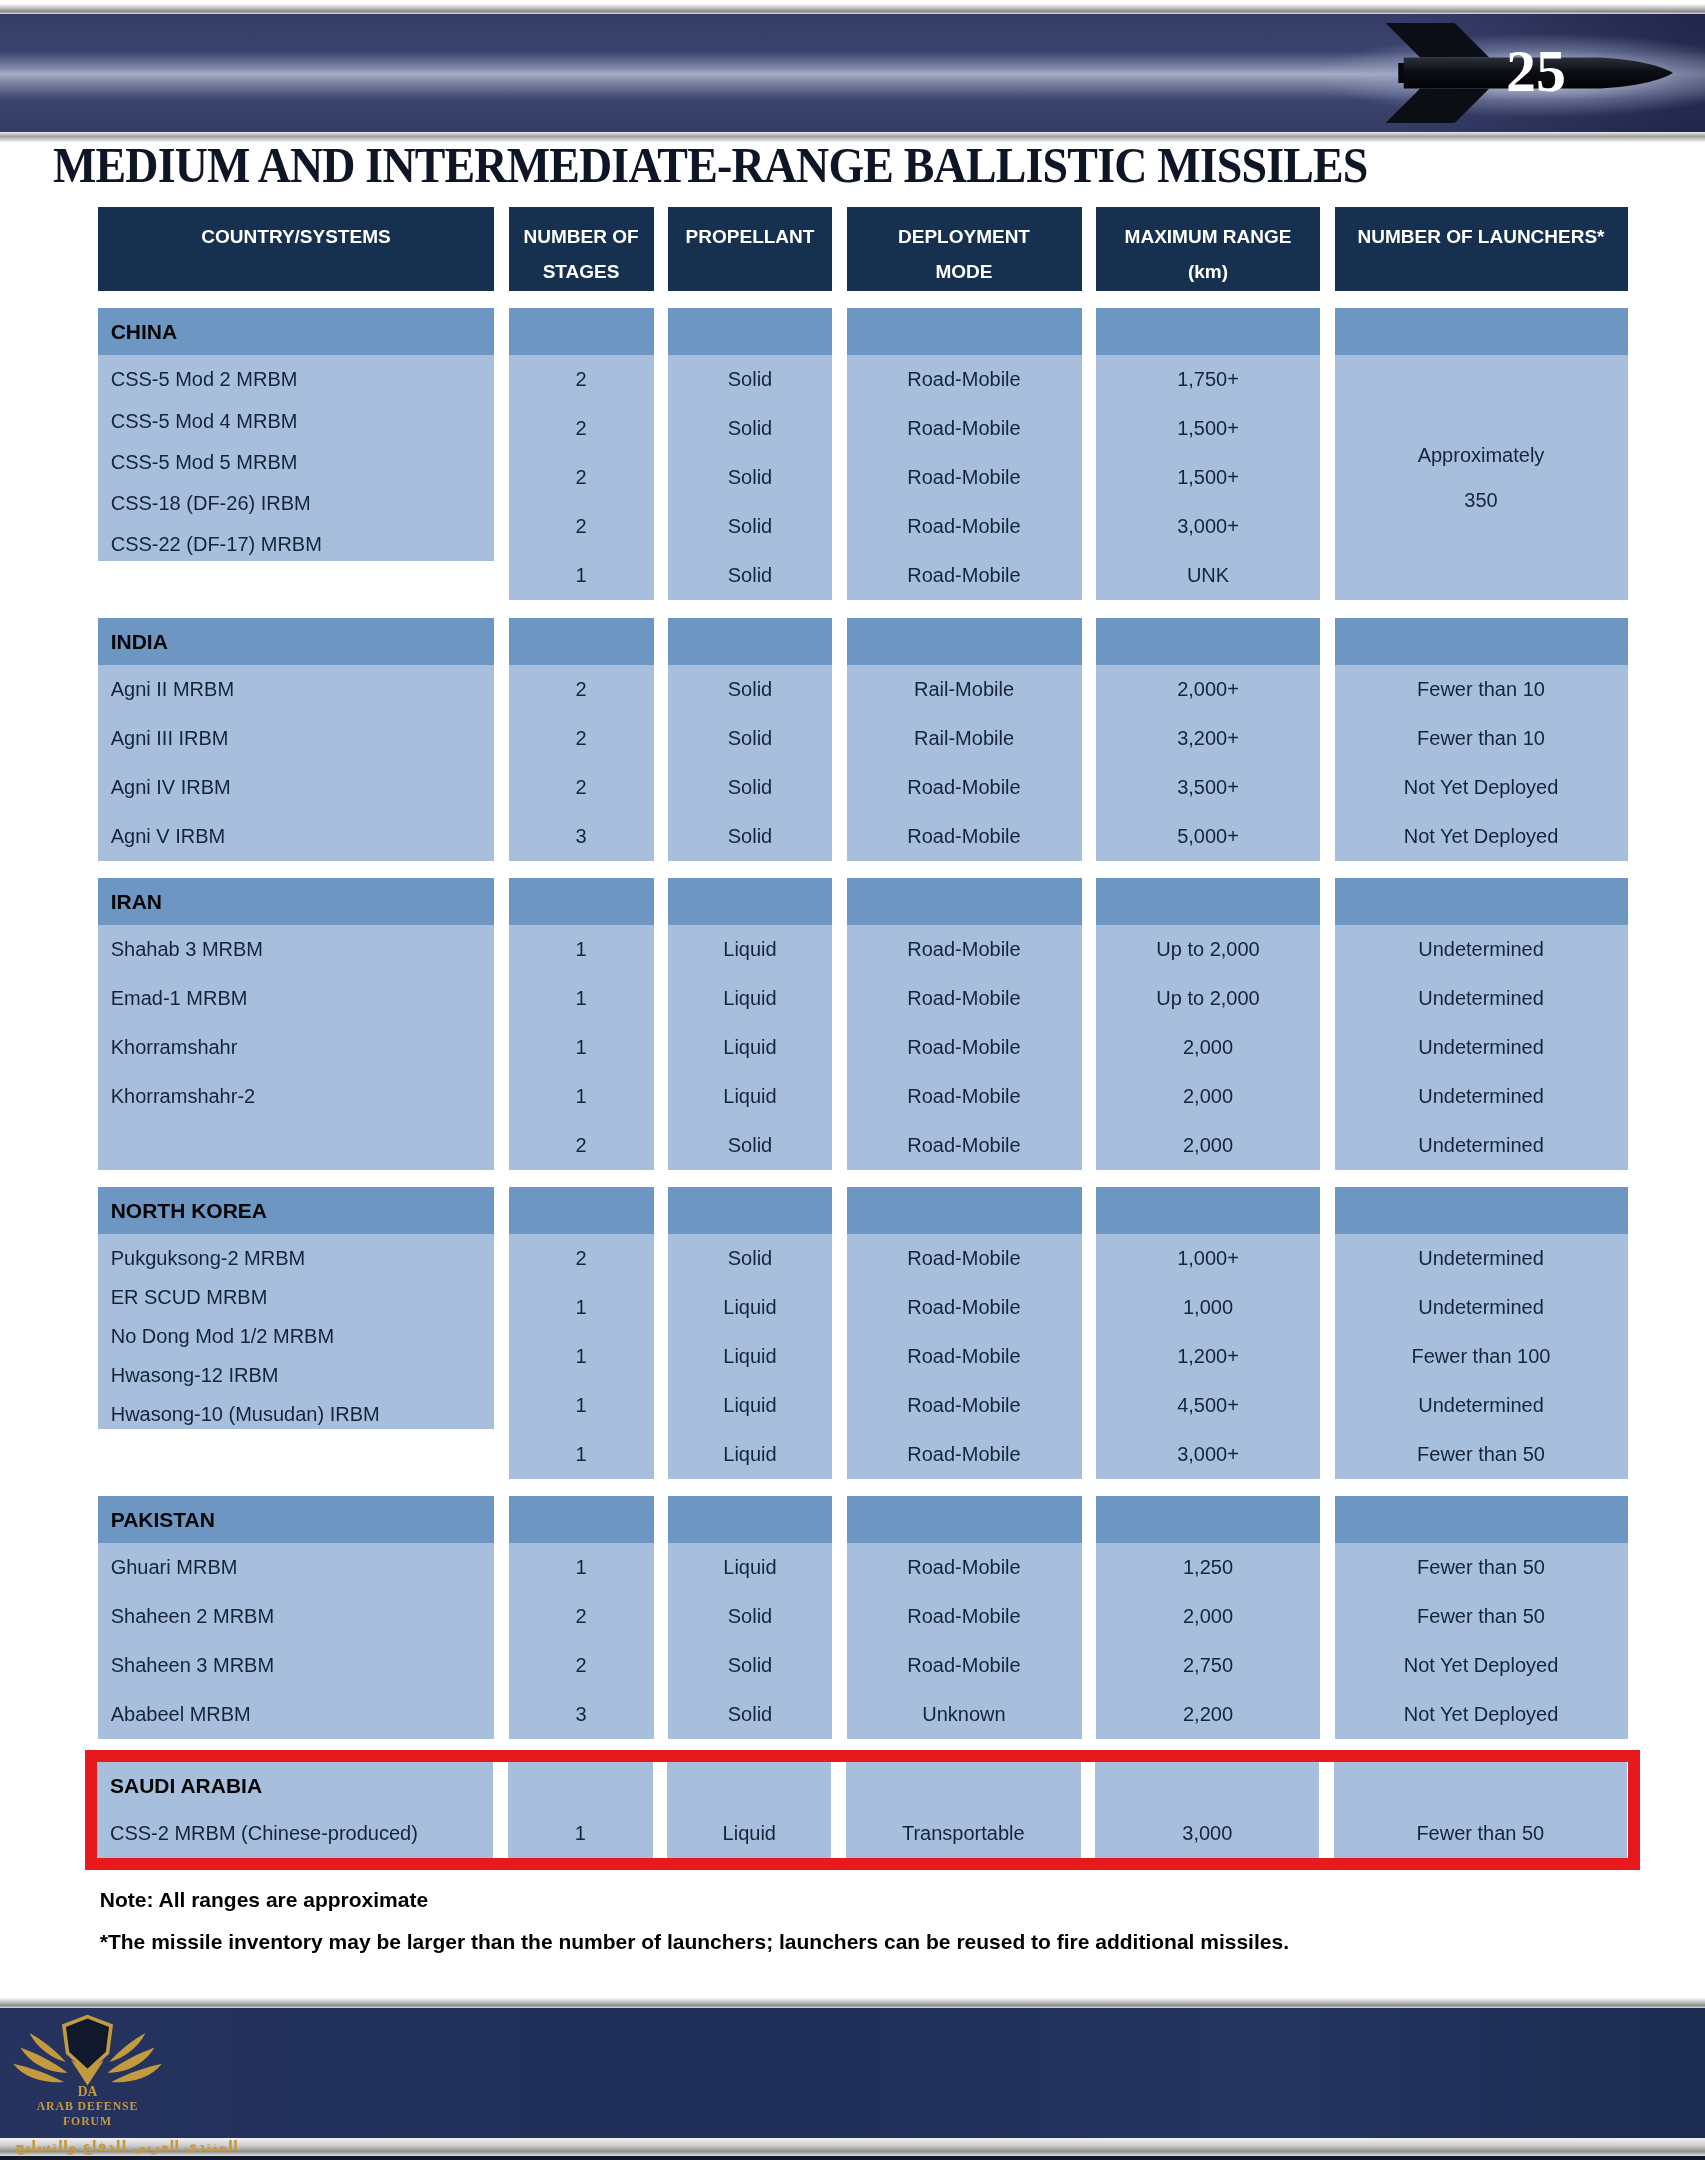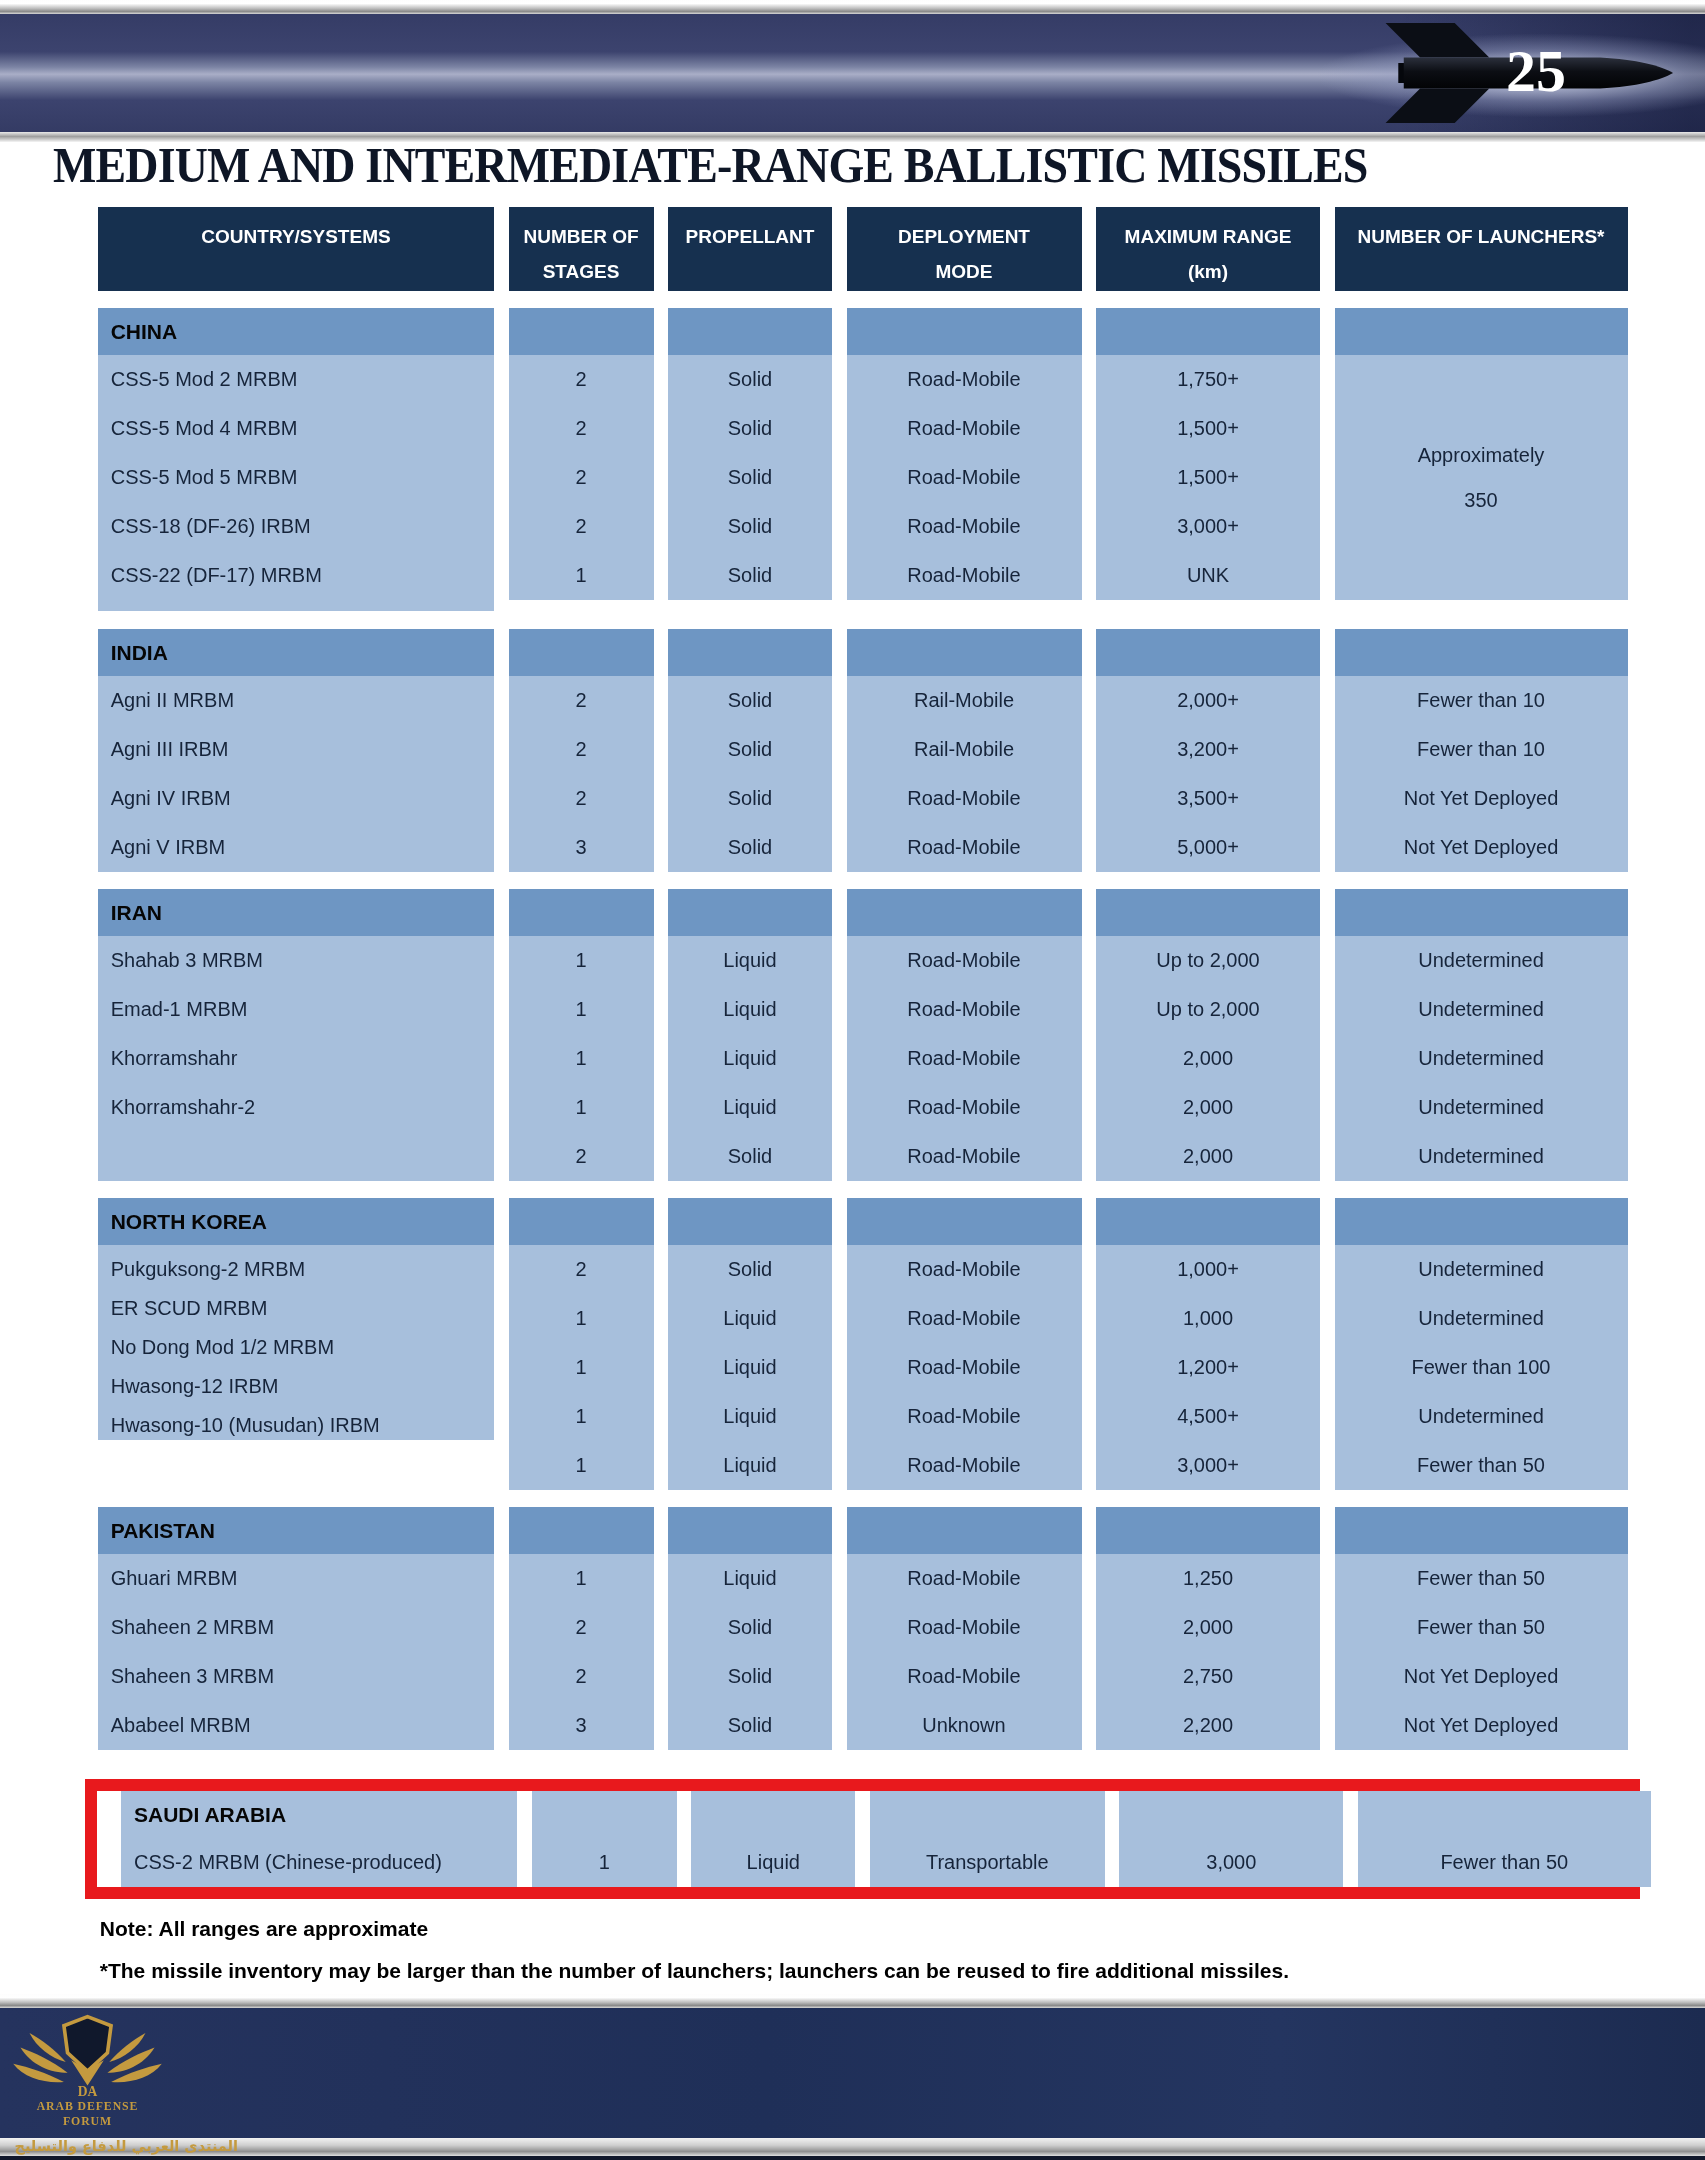--- a/index.html
+++ b/index.html
@@ -33,21 +33,21 @@
   .col{display:flex;flex-direction:column;}
   .band{height:47px;background:#6E96C3;}
   .band.light{background:#A7BFDC;}
   .country{font-weight:bold;color:#060606;font-size:21px;line-height:47px;padding-left:12.7px;}
   .bodycol{background:#A7BFDC;display:flex;flex-direction:column;}
   .cell{height:49px;line-height:49px;font-size:20px;color:#16243A;text-align:center;
     overflow:hidden;white-space:nowrap;}
   .col.first .cell{text-align:left;padding-left:12.7px;}
   .merged{flex:1;display:flex;flex-direction:column;justify-content:center;align-items:center;
     gap:22px;font-size:20px;color:#16243A;}
-  .red-box{margin:29px -12.7px 0 -12.7px;border:12.7px solid #E8191D;padding-left:24px;}
+  .red-box{margin:11px -12.7px 0 -12.7px;border:12.7px solid #E8191D;}
   .red-box .section{margin-top:0;}
 
   .note{margin:18px 0 0 1.8px;font-weight:bold;color:#000;font-size:21px;}
 
   
   .footer{position:absolute;left:0;bottom:0;width:1706px;}
   .f-navy{position:relative;height:130px;background:linear-gradient(90deg,#25335E 0%,#1F2F58 45%,#243560 75%,#1C2B50 100%);}
   .logo{position:absolute;left:11px;top:5.5px;width:153px;height:87px;}
   .org{position:absolute;left:11px;top:91px;width:153px;text-align:center;
     font-family:"Liberation Serif",serif;font-size:11.8px;letter-spacing:0.9px;color:#C49A3F;font-weight:bold;}
@@ -108,21 +108,21 @@
         <div class="hcell">
           <div>NUMBER OF LAUNCHERS*</div>
         </div>
       </div>
     <div id="sections">
         <div class="grid section">
           <div class="col first">
             <div class="band">
               <div class="country">CHINA</div>
             </div>
-            <div class="bodycol" style="height: 256px;">
+            <div class="bodycol" style="height: 206px;">
               <div class="cell">CSS-5 Mod 2 MRBM</div>
               <div class="cell">CSS-5 Mod 4 MRBM</div>
               <div class="cell">CSS-5 Mod 5 MRBM</div>
               <div class="cell">CSS-18 (DF-26) IRBM</div>
               <div class="cell">CSS-22 (DF-17) MRBM</div>
             </div>
           </div>
           <div class="col">
             <div class="band"></div>
             <div class="bodycol" style="height: 245px;">

